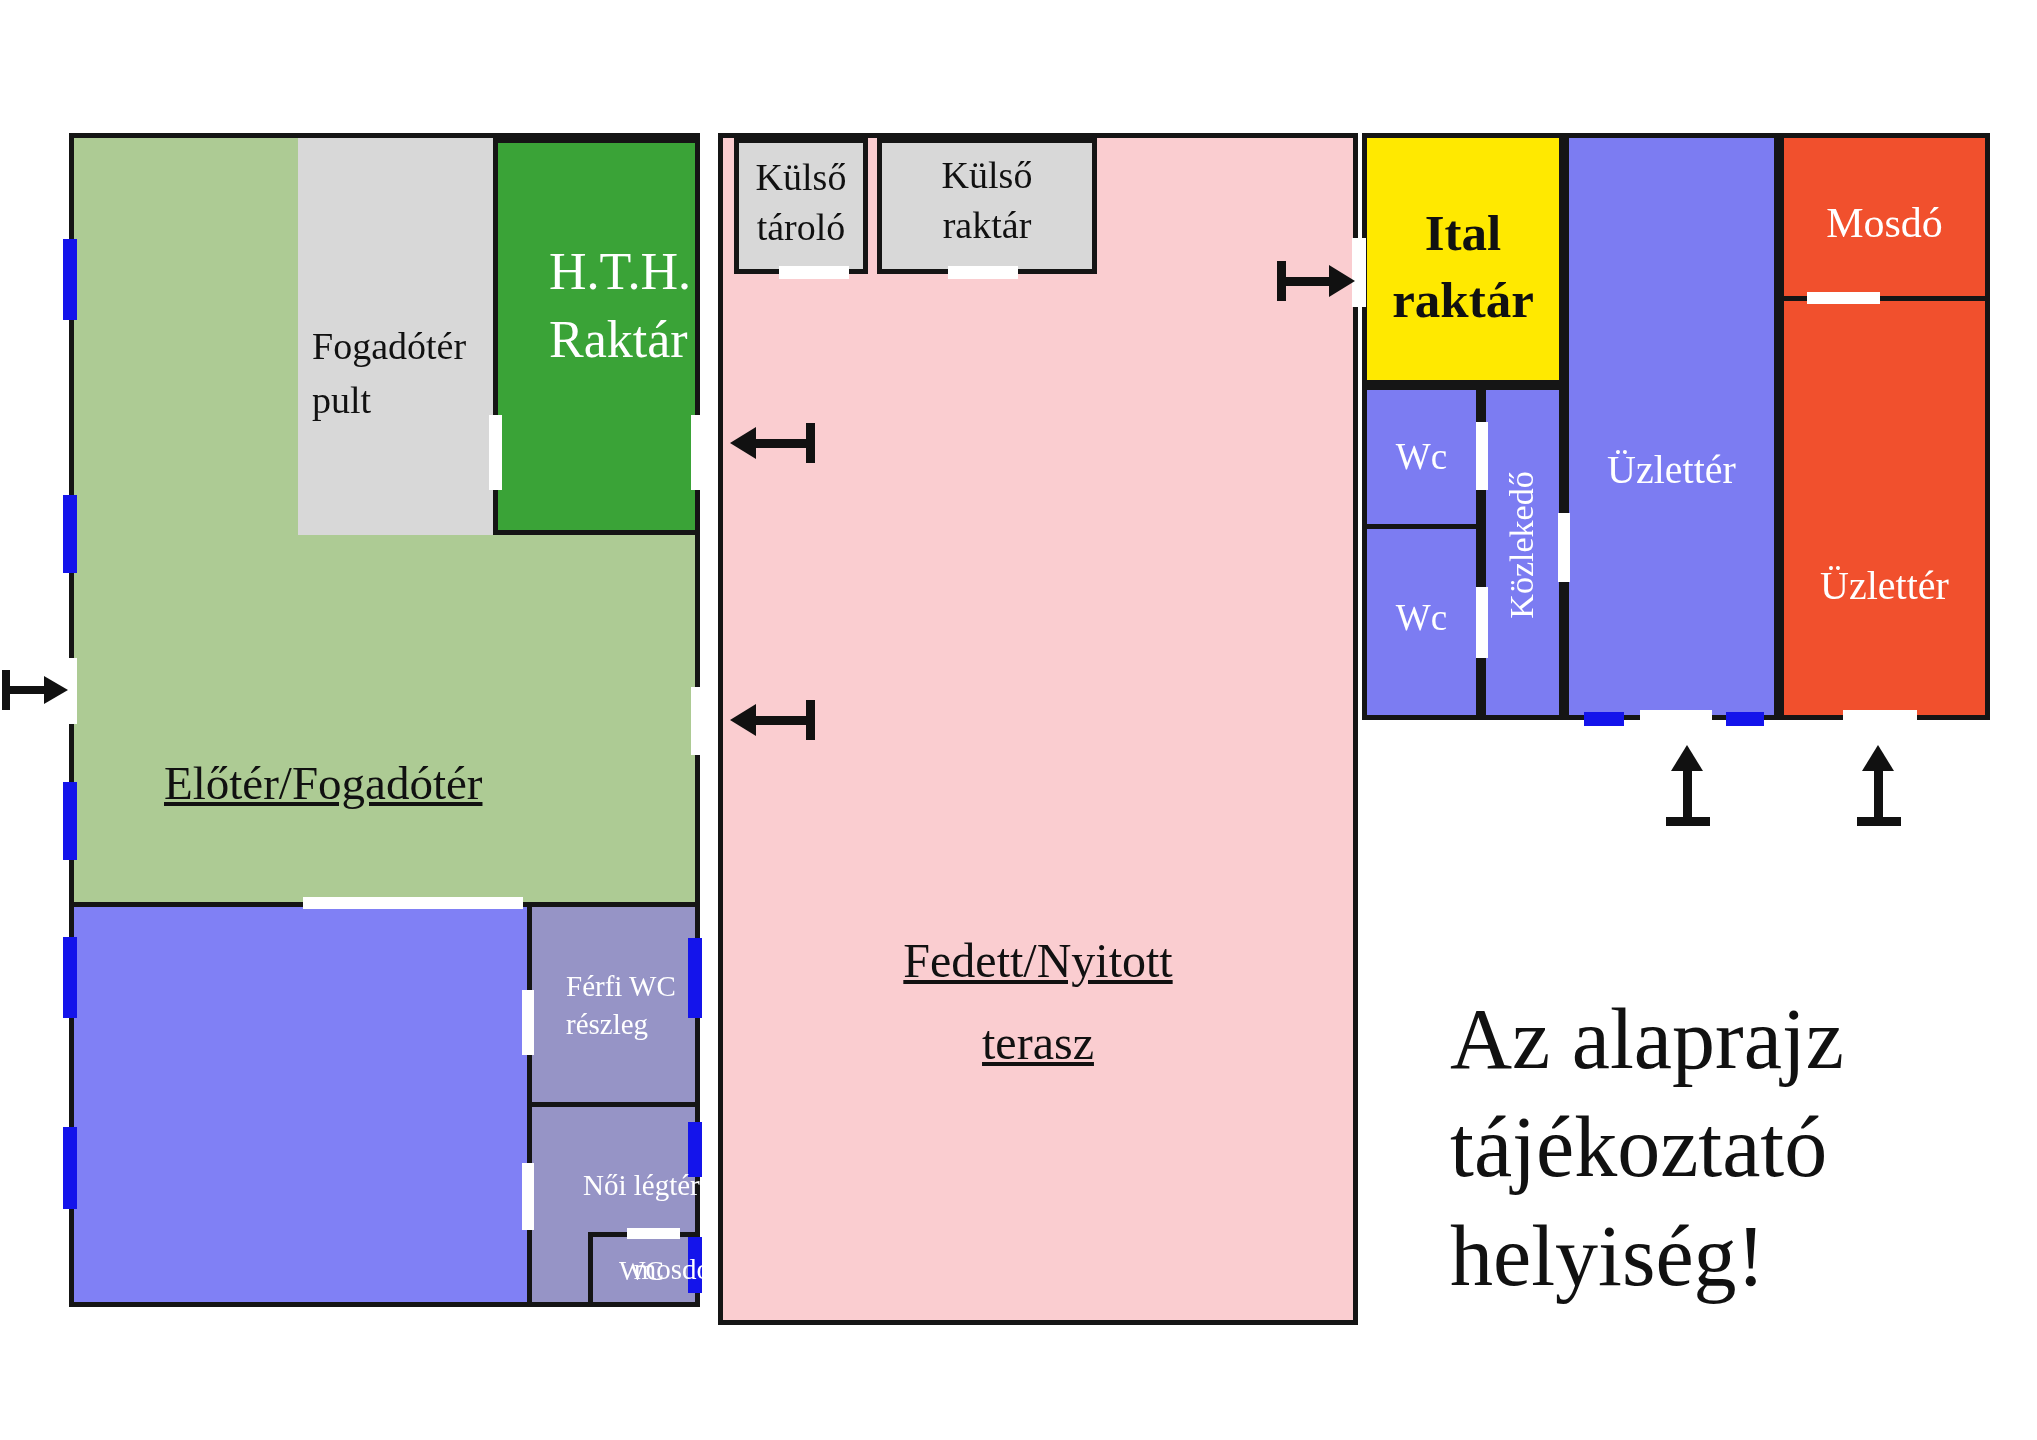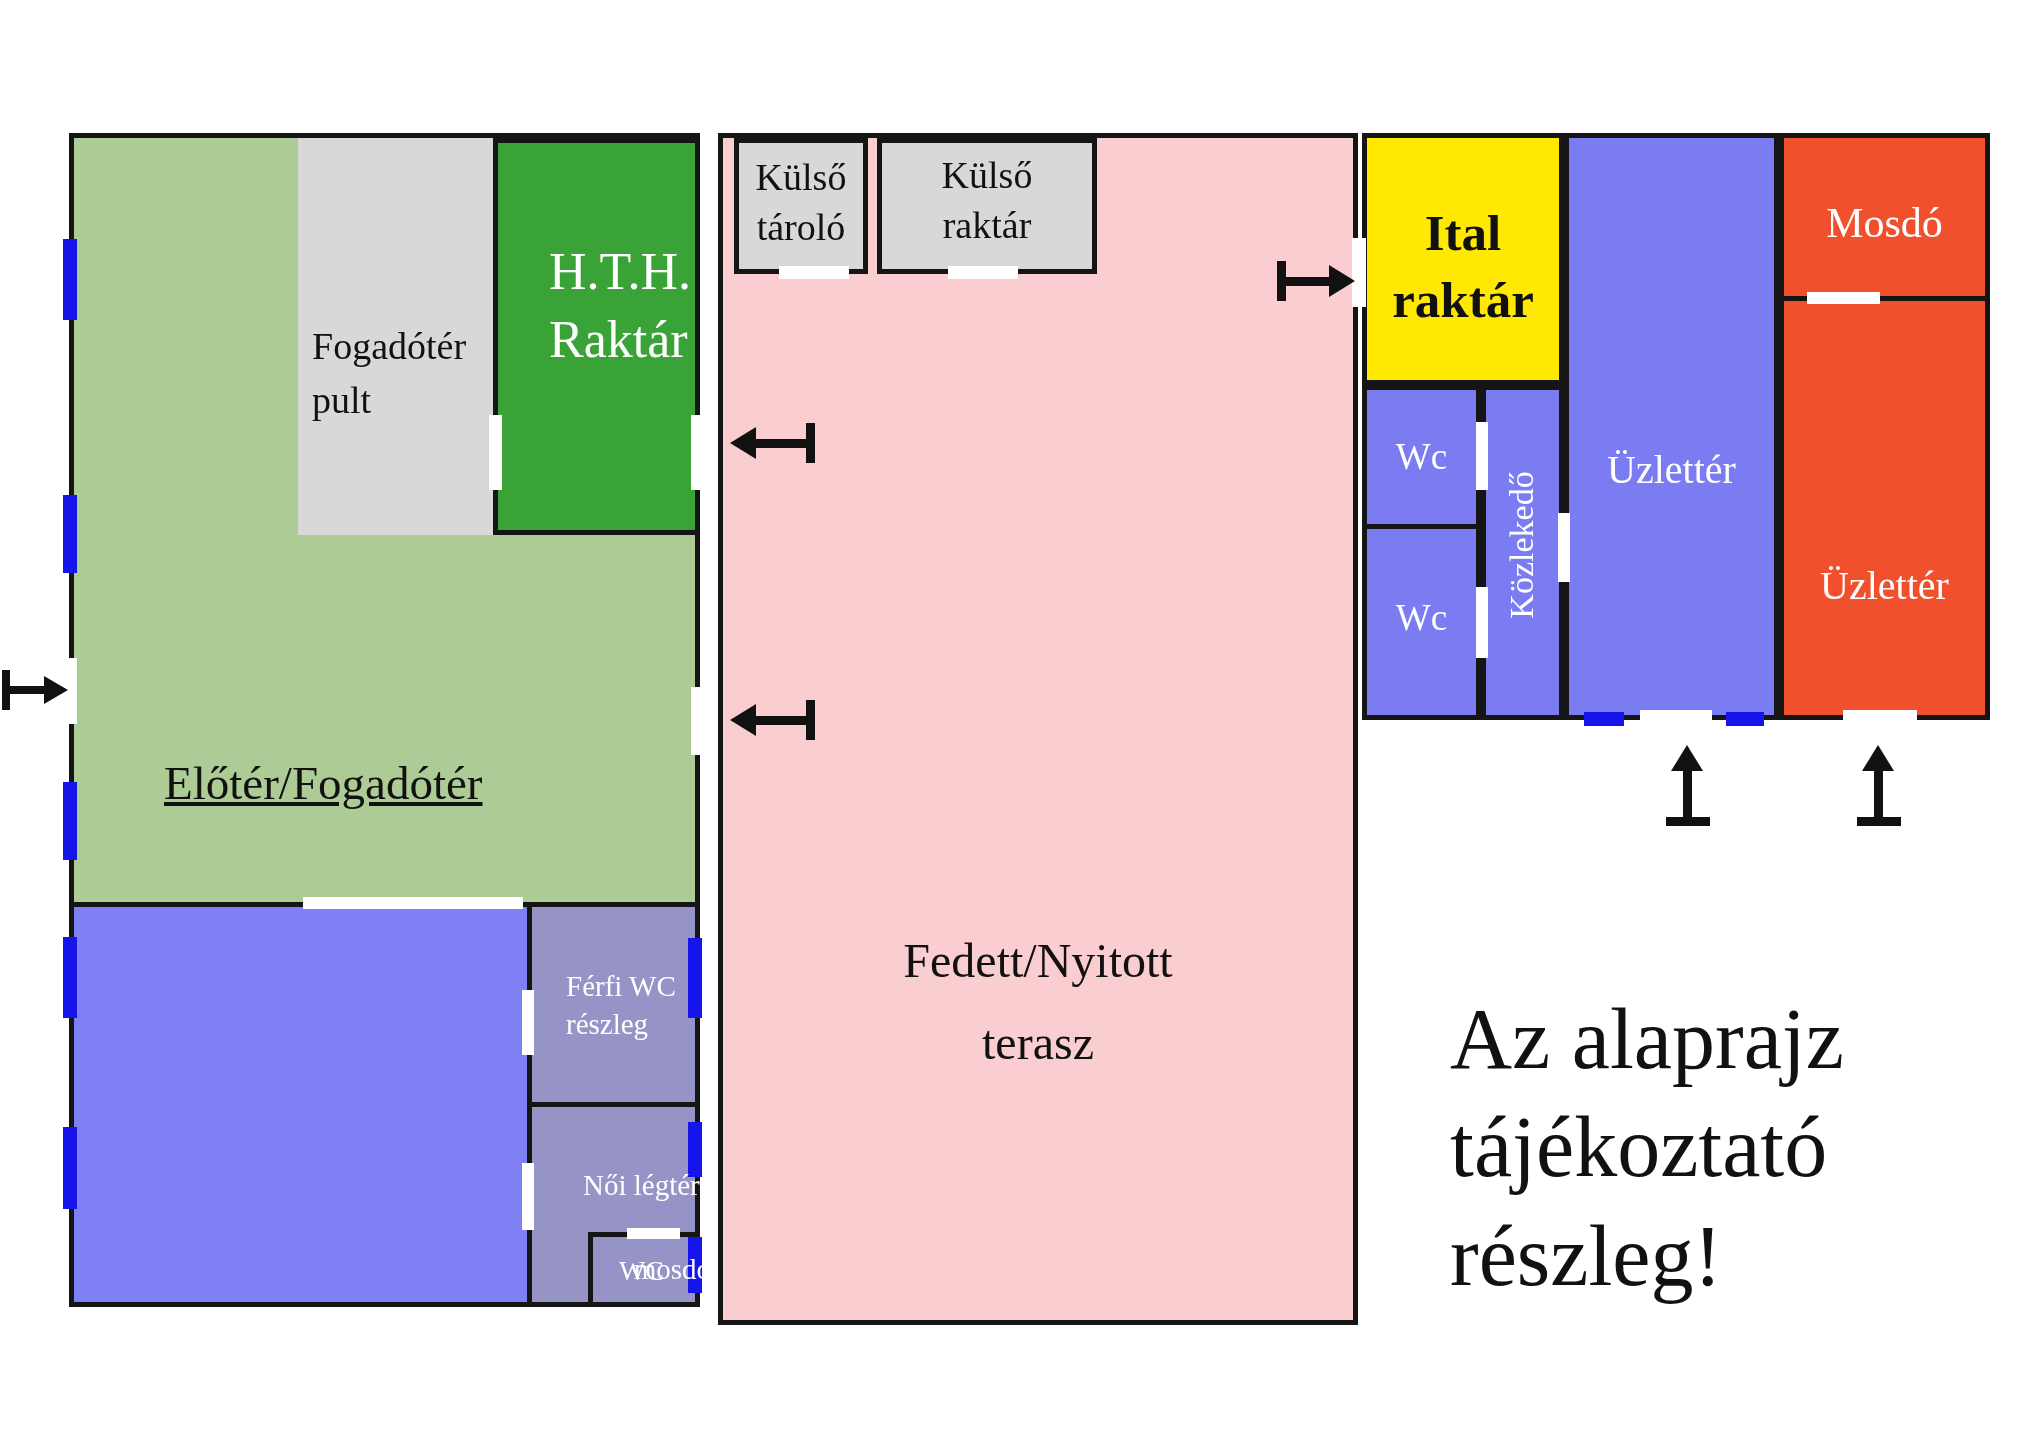--- a/index.html
+++ b/index.html
@@ -71,21 +71,21 @@
   <div class="room bordered" style="left:718px;top:133px;width:640px;height:1192px;background:#facdd0;"></div>
   <div class="room bordered" style="left:734px;top:138px;width:134px;height:136px;background:#d8d8d8;"></div>
   <div class="room bordered" style="left:877px;top:138px;width:220px;height:136px;background:#d8d8d8;"></div>
   <div class="door" style="left:779px;top:266px;width:70px;height:13px;"></div>
   <div class="door" style="left:948px;top:266px;width:70px;height:13px;"></div>
 
   <div class="lbl center" style="left:734px;top:152px;width:134px;font-size:38px;">Külső
 tároló</div>
   <div class="lbl center" style="left:877px;top:150px;width:220px;font-size:38px;">Külső
 raktár</div>
-  <div class="lbl center" style="left:718px;top:920px;width:640px;font-size:48px;line-height:1.7;">Fedett/Nyitott
+  <div class="lbl center" style="left:718px;top:920px;width:640px;font-size:48px;line-height:1.7;text-decoration:underline;">Fedett/Nyitott
 terasz</div>
 
   <div class="arrow" style="left:727px;top:423px;width:88px;height:40px;">
     <div class="a-part" style="right:0;top:0;width:9px;height:40px;"></div>
     <div class="a-part" style="left:22px;top:16px;width:66px;height:9px;"></div>
     <div class="a-head" style="left:0;top:4px;border-right:26px solid #111;border-top-width:16px;border-bottom-width:16px;"></div>
   </div>
   <div class="arrow" style="left:727px;top:700px;width:88px;height:40px;">
     <div class="a-part" style="right:0;top:0;width:9px;height:40px;"></div>
     <div class="a-part" style="left:22px;top:16px;width:66px;height:9px;"></div>
@@ -139,15 +139,15 @@
   </div>
 
   <div class="arrow" style="left:2px;top:670px;width:66px;height:40px;">
     <div class="a-part" style="left:0;top:0;width:8px;height:40px;"></div>
     <div class="a-part" style="left:0;top:16px;width:46px;height:8px;"></div>
     <div class="a-head" style="left:42px;top:6px;border-left:24px solid #111;border-top-width:14px;border-bottom-width:14px;"></div>
   </div>
 
   <div class="lbl" style="left:1450px;top:985px;font-size:86px;line-height:1.26;">Az alaprajz
 tájékoztató
-részleg!</div>
+helyiség!</div>
 
 </div>
 
 </body></html>

